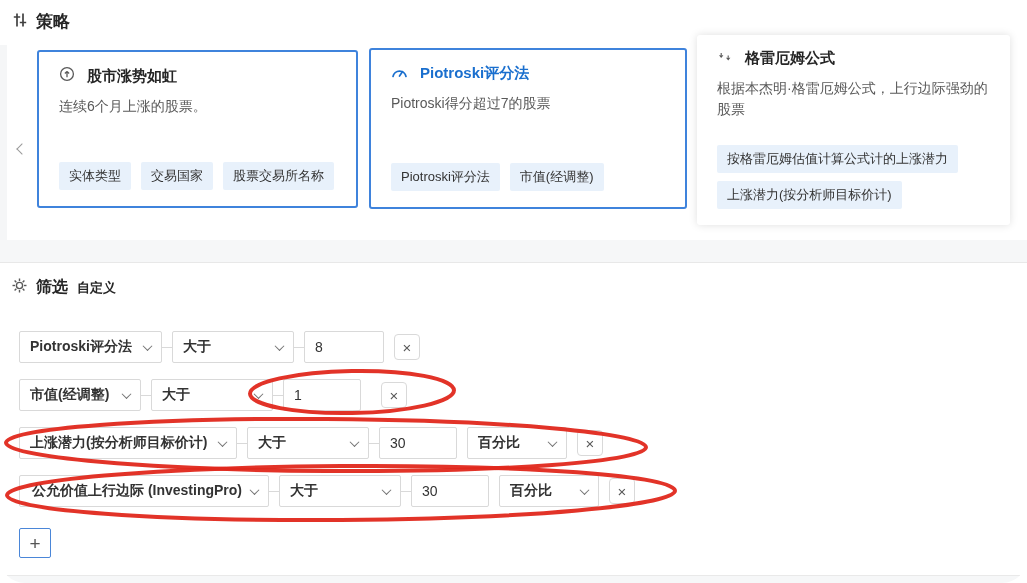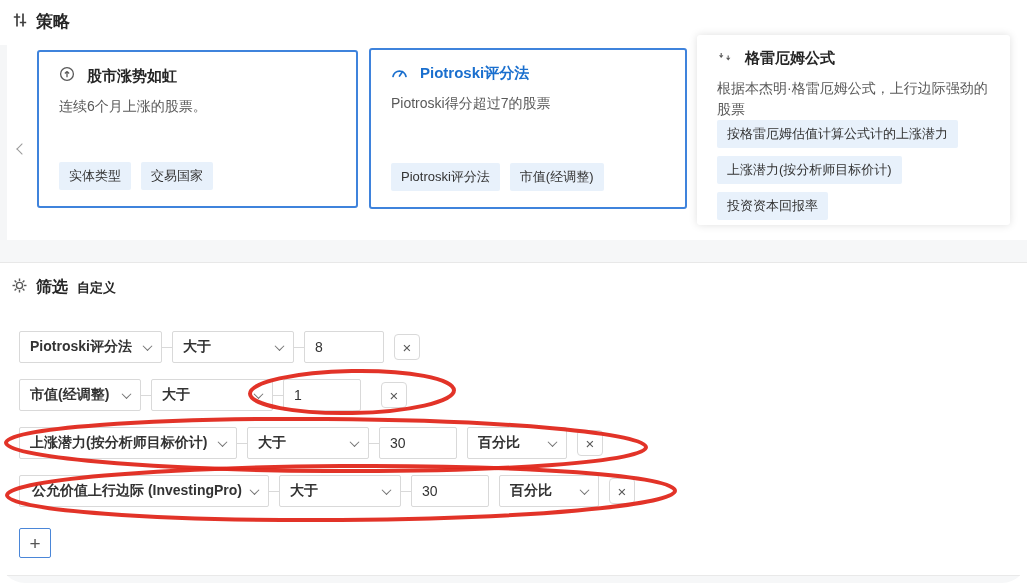--- a/index.html
+++ b/index.html
@@ -89,20 +89,21 @@
             <circle cx="8" cy="8" r="6.4" fill="none" stroke="#595959" stroke-width="1.3"></circle>
             <path d="M8 11.2V5.4 M8 5.4 L5.9 7.5 M8 5.4 L10.1 7.5" fill="none" stroke="#595959" stroke-width="1.3"></path>
           </svg>
       </span>
       <span class="card-title">股市涨势如虹</span>
     </div>
     <p class="card-desc">连续6个月上涨的股票。</p>
     <div class="tags">
       <span class="tag">实体类型</span>
       <span class="tag">交易国家</span>
+      <span class="tag">股票交易所名称</span>
     </div>
   </article>
 
   <article class="card card-2 outlined">
     <div class="card-head">
       <span>
         <svg width="17" height="14" viewBox="0 0 17 14">
             <path d="M2 11.5 A6.6 6.6 0 0 1 15 11.5" fill="none" stroke="#1a6fce" stroke-width="1.7" stroke-linecap="round"></path>
             <line x1="8.5" y1="11" x2="11.6" y2="6.6" stroke="#1a6fce" stroke-width="1.7" stroke-linecap="round"></line>
           </svg>
@@ -125,21 +126,20 @@
             <line x1="4.2" y1="1" x2="4.2" y2="3.2" stroke="#595959" stroke-width="1.1"></line>
             <line x1="11.2" y1="3.6" x2="11.2" y2="5.8" stroke="#595959" stroke-width="1.1"></line>
           </svg>
       </span>
       <span class="card-title">格雷厄姆公式</span>
     </div>
     <p class="card-desc">根据本杰明·格雷厄姆公式，上行边际强劲的股票</p>
     <div class="tags">
       <span class="tag">按格雷厄姆估值计算公式计的上涨潜力</span>
       <span class="tag">上涨潜力(按分析师目标价计)</span>
-      <span class="tag">投资资本回报率</span>
     </div>
   </article>
 
   <div class="section-gap"></div>
 
   <div class="filters-header">
     <span>
       <svg width="15" height="15" viewBox="0 0 15 15">
           <g stroke="#595959" stroke-width="1.4" fill="none">
             <circle cx="7.5" cy="7.5" r="3.1"></circle>

